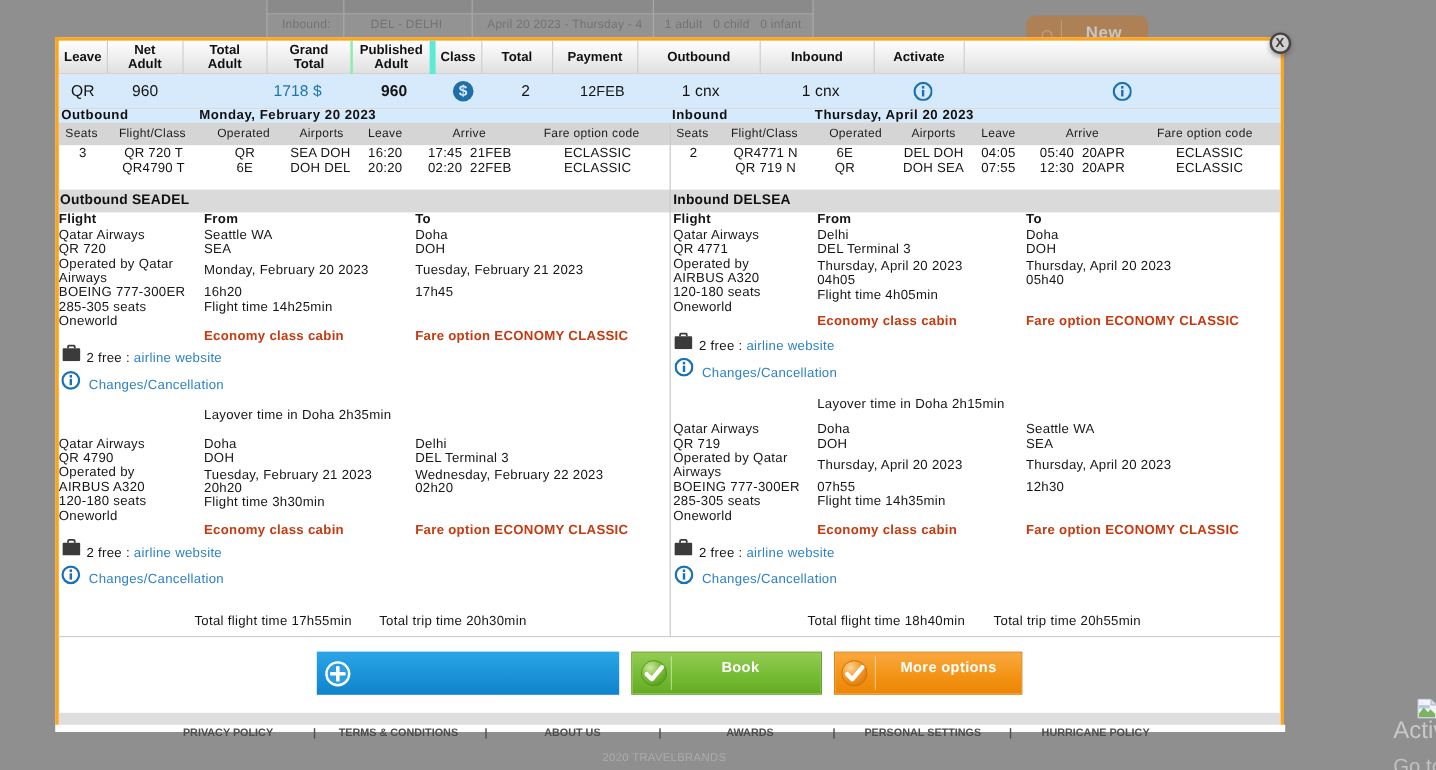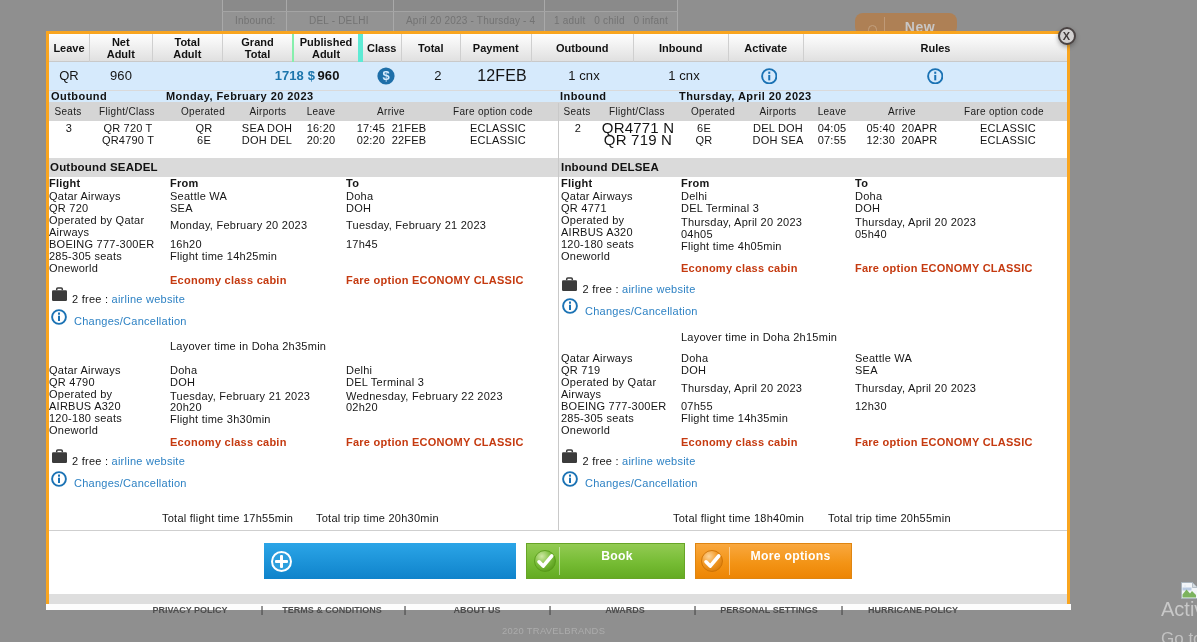--- a/index.html
+++ b/index.html
@@ -56,28 +56,27 @@
 <div class="a" style="z-index:11;left:90px;top:34px;width:62.5px;height:28px;border-right:1px solid #cfcfcf;display:flex;align-items:center;justify-content:center;text-align:center;font-size:11px;font-weight:bold;line-height:12px;color:#111">Net<br>Adult</div>
 <div class="a" style="z-index:11;left:152.5px;top:34px;width:70.5px;height:28px;border-right:1px solid #cfcfcf;display:flex;align-items:center;justify-content:center;text-align:center;font-size:11px;font-weight:bold;line-height:12px;color:#111">Total<br>Adult</div>
 <div class="a" style="z-index:11;left:223px;top:34px;width:71px;height:28px;border-right:2px solid #86efac;display:flex;align-items:center;justify-content:center;text-align:center;font-size:11px;font-weight:bold;line-height:12px;color:#111">Grand<br>Total</div>
 <div class="a" style="z-index:11;left:294px;top:34px;width:69px;height:28px;border-right:5px solid #5eead4;display:flex;align-items:center;justify-content:center;text-align:center;font-size:11px;font-weight:bold;line-height:12px;color:#111">Published<br>Adult</div>
 <div class="a" style="z-index:11;left:363px;top:34px;width:38.5px;height:28px;border-right:1px solid #cfcfcf;display:flex;align-items:center;justify-content:center;text-align:center;font-size:11px;font-weight:bold;line-height:12px;color:#111">Class</div>
 <div class="a" style="z-index:11;left:401.5px;top:34px;width:59.5px;height:28px;border-right:1px solid #cfcfcf;display:flex;align-items:center;justify-content:center;text-align:center;font-size:11px;font-weight:bold;line-height:12px;color:#111">Total</div>
 <div class="a" style="z-index:11;left:461px;top:34px;width:70.5px;height:28px;border-right:1px solid #cfcfcf;display:flex;align-items:center;justify-content:center;text-align:center;font-size:11px;font-weight:bold;line-height:12px;color:#111">Payment</div>
 <div class="a" style="z-index:11;left:531.5px;top:34px;width:102.5px;height:28px;border-right:1px solid #cfcfcf;display:flex;align-items:center;justify-content:center;text-align:center;font-size:11px;font-weight:bold;line-height:12px;color:#111">Outbound</div>
 <div class="a" style="z-index:11;left:634px;top:34px;width:94.5px;height:28px;border-right:1px solid #cfcfcf;display:flex;align-items:center;justify-content:center;text-align:center;font-size:11px;font-weight:bold;line-height:12px;color:#111">Inbound</div>
 <div class="a" style="z-index:11;left:728.5px;top:34px;width:75.5px;height:28px;border-right:1px solid #cfcfcf;display:flex;align-items:center;justify-content:center;text-align:center;font-size:11px;font-weight:bold;line-height:12px;color:#111">Activate</div>
-<div class="a" style="z-index:11;left:804px;top:34px;width:263px;height:28px;display:flex;align-items:center;justify-content:center;text-align:center;font-size:11px;font-weight:bold;line-height:12px;color:#111">Rules</div>
 <div class="a" style="z-index:11;left:49px;top:62px;width:1018px;height:28px;background:#d6eafc"></div>
 <div class="a" style="z-index:11;left:14px;top:62px;width:110px;height:28px;line-height:28px;text-align:center;font-size:13px;letter-spacing:.1px;color:#141414;white-space:nowrap">QR</div>
 <div class="a" style="z-index:11;left:66px;top:62px;width:110px;height:28px;line-height:28px;text-align:center;font-size:13px;letter-spacing:.1px;color:#141414;white-space:nowrap">960</div>
-<div class="a" style="z-index:11;left:205px;top:62px;width:110px;height:28px;line-height:28px;text-align:right;font-size:13px;letter-spacing:.1px;color:#141414;font-weight:bold;color:#1c75ac;white-space:nowrap">1718 $</div>
+<div class="a" style="z-index:11;left:193px;top:62px;width:110px;height:28px;line-height:28px;text-align:center;font-size:13px;letter-spacing:.1px;color:#141414;font-weight:normal;color:#1c75ac;white-space:nowrap">1718 $</div>
 <div class="a" style="z-index:11;left:273.5px;top:62px;width:110px;height:28px;line-height:28px;text-align:center;font-size:13px;letter-spacing:.1px;color:#141414;font-weight:bold;white-space:nowrap">960</div>
 <div class="a" style="z-index:11;left:383px;top:62px;width:110px;height:28px;line-height:28px;text-align:center;font-size:13px;letter-spacing:.1px;color:#141414;white-space:nowrap">2</div>
-<div class="a" style="z-index:11;left:447px;top:62px;width:110px;height:28px;line-height:28px;text-align:center;font-size:16px;letter-spacing:.1px;color:#141414;white-space:nowrap">12FEB</div>
+<div class="a" style="z-index:11;left:447px;top:62px;width:110px;height:28px;line-height:28px;text-align:center;font-size:12px;letter-spacing:.1px;color:#141414;white-space:nowrap">12FEB</div>
 <div class="a" style="z-index:11;left:529px;top:62px;width:110px;height:28px;line-height:28px;text-align:center;font-size:13px;letter-spacing:.1px;color:#141414;white-space:nowrap">1 cnx</div>
 <div class="a" style="z-index:11;left:629px;top:62px;width:110px;height:28px;line-height:28px;text-align:center;font-size:13px;letter-spacing:.1px;color:#141414;white-space:nowrap">1 cnx</div>
 <svg class="a" style="left:377px;top:67px;z-index:12" width="18" height="18" viewBox="0 0 18 18">
 <circle cx="9" cy="9" r="8.6" fill="#1e6fa9"></circle>
 <text x="9" y="13.4" font-size="13" font-weight="bold" fill="#d7ebfd" text-anchor="middle" font-family="Liberation Sans,sans-serif">$</text>
 </svg>
 <svg class="a" style="left:760.55px;top:67.75px;z-index:12" width="16.5" height="16.5" viewBox="0 0 16.5 16.5">
 <circle cx="8.25" cy="8.25" r="7.15" fill="none" stroke="#1a72b4" stroke-width="1.9"></circle>
 <rect x="7.25" y="3.63" width="2" height="2.2" fill="#1a72b4"></rect>
 <rect x="7.25" y="6.93" width="2" height="5.445" fill="#1a72b4"></rect>
@@ -109,21 +108,21 @@
 <div style="z-index:11;position:absolute;top:102.5px;height:18px;line-height:18px;font-size:10px;color:#1c1c1c;white-space:nowrap;letter-spacing:.3px;transform:translateX(-50%);left:902px">Arrive</div>
 <div style="z-index:11;position:absolute;top:102.5px;height:18px;line-height:18px;font-size:10px;color:#1c1c1c;white-space:nowrap;letter-spacing:.3px;transform:translateX(-50%);left:1004px">Fare option code</div>
 <div style="z-index:11;position:absolute;top:121.5px;font-size:11px;line-height:12.8px;color:#141414;text-align:center;white-space:nowrap;letter-spacing:.2px;transform:translateX(-50%);left:69px">3</div>
 <div style="z-index:11;position:absolute;top:121.5px;font-size:11px;line-height:12.8px;color:#141414;text-align:center;white-space:nowrap;letter-spacing:.2px;transform:translateX(-50%);left:128px">QR 720 T<br>QR4790 T</div>
 <div style="z-index:11;position:absolute;top:121.5px;font-size:11px;line-height:12.8px;color:#141414;text-align:center;white-space:nowrap;letter-spacing:.2px;transform:translateX(-50%);left:204px">QR<br>6E</div>
 <div style="z-index:11;position:absolute;top:121.5px;font-size:11px;line-height:12.8px;color:#141414;text-align:center;white-space:nowrap;letter-spacing:.2px;transform:translateX(-50%);left:267px">SEA DOH<br>DOH DEL</div>
 <div style="z-index:11;position:absolute;top:121.5px;font-size:11px;line-height:12.8px;color:#141414;text-align:center;white-space:nowrap;letter-spacing:.2px;transform:translateX(-50%);left:321px">16:20<br>20:20</div>
 <div style="z-index:11;position:absolute;top:121.5px;font-size:11px;line-height:12.8px;color:#141414;text-align:center;white-space:nowrap;letter-spacing:.2px;transform:translateX(-50%);left:391.5px">17:45&nbsp; 21FEB<br>02:20&nbsp; 22FEB</div>
 <div style="z-index:11;position:absolute;top:121.5px;font-size:11px;line-height:12.8px;color:#141414;text-align:center;white-space:nowrap;letter-spacing:.2px;transform:translateX(-50%);left:498px">ECLASSIC<br>ECLASSIC</div>
 <div style="z-index:11;position:absolute;top:121.5px;font-size:11px;line-height:12.8px;color:#141414;text-align:center;white-space:nowrap;letter-spacing:.2px;transform:translateX(-50%);left:578px">2</div>
-<div style="z-index:11;position:absolute;top:121.5px;font-size:15px;line-height:12.8px;color:#141414;text-align:center;white-space:nowrap;letter-spacing:.2px;transform:translateX(-50%);left:638px">QR4771 N<br>QR 719 N</div>
+<div style="z-index:11;position:absolute;top:121.5px;font-size:11px;line-height:12.8px;color:#141414;text-align:center;white-space:nowrap;letter-spacing:.2px;transform:translateX(-50%);left:638px">QR4771 N<br>QR 719 N</div>
 <div style="z-index:11;position:absolute;top:121.5px;font-size:11px;line-height:12.8px;color:#141414;text-align:center;white-space:nowrap;letter-spacing:.2px;transform:translateX(-50%);left:704px">6E<br>QR</div>
 <div style="z-index:11;position:absolute;top:121.5px;font-size:11px;line-height:12.8px;color:#141414;text-align:center;white-space:nowrap;letter-spacing:.2px;transform:translateX(-50%);left:778px">DEL DOH<br>DOH SEA</div>
 <div style="z-index:11;position:absolute;top:121.5px;font-size:11px;line-height:12.8px;color:#141414;text-align:center;white-space:nowrap;letter-spacing:.2px;transform:translateX(-50%);left:832px">04:05<br>07:55</div>
 <div style="z-index:11;position:absolute;top:121.5px;font-size:11px;line-height:12.8px;color:#141414;text-align:left;white-space:nowrap;letter-spacing:.2px;transform:translateX(-50%);left:902px">05:40&nbsp; 20APR<br>12:30&nbsp; 20APR</div>
 <div style="z-index:11;position:absolute;top:121.5px;font-size:11px;line-height:12.8px;color:#141414;text-align:center;white-space:nowrap;letter-spacing:.2px;transform:translateX(-50%);left:1008px">ECLASSIC<br>ECLASSIC</div>
 <div class="a" style="z-index:11;left:49px;top:158px;width:1018px;height:19px;background:#dadada"></div>
 <div style="z-index:11;position:absolute;top:160.5px;font-size:11.5px;font-weight:bold;color:#111;letter-spacing:.2px;left:50px">Outbound SEADEL</div>
 <div style="z-index:11;position:absolute;top:160.5px;font-size:11.5px;font-weight:bold;color:#111;letter-spacing:.2px;left:561px">Inbound DELSEA</div>
 <div class="a" style="z-index:11;left:558px;top:102.5px;width:1px;height:428.5px;background:#c9c9c9"></div>
 <div class="a" style="z-index:11;left:49px;top:530px;width:1018px;height:1px;background:#cfcfcf"></div>

